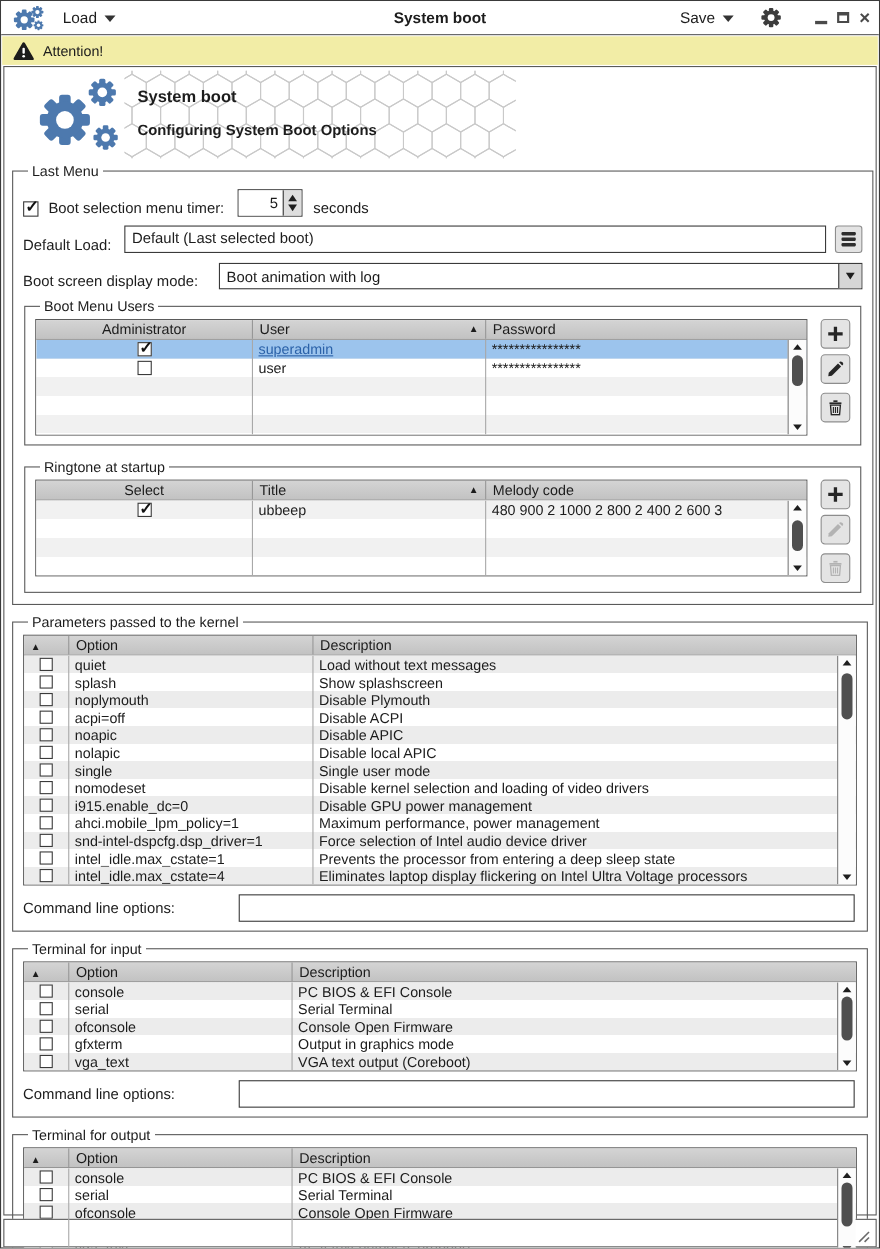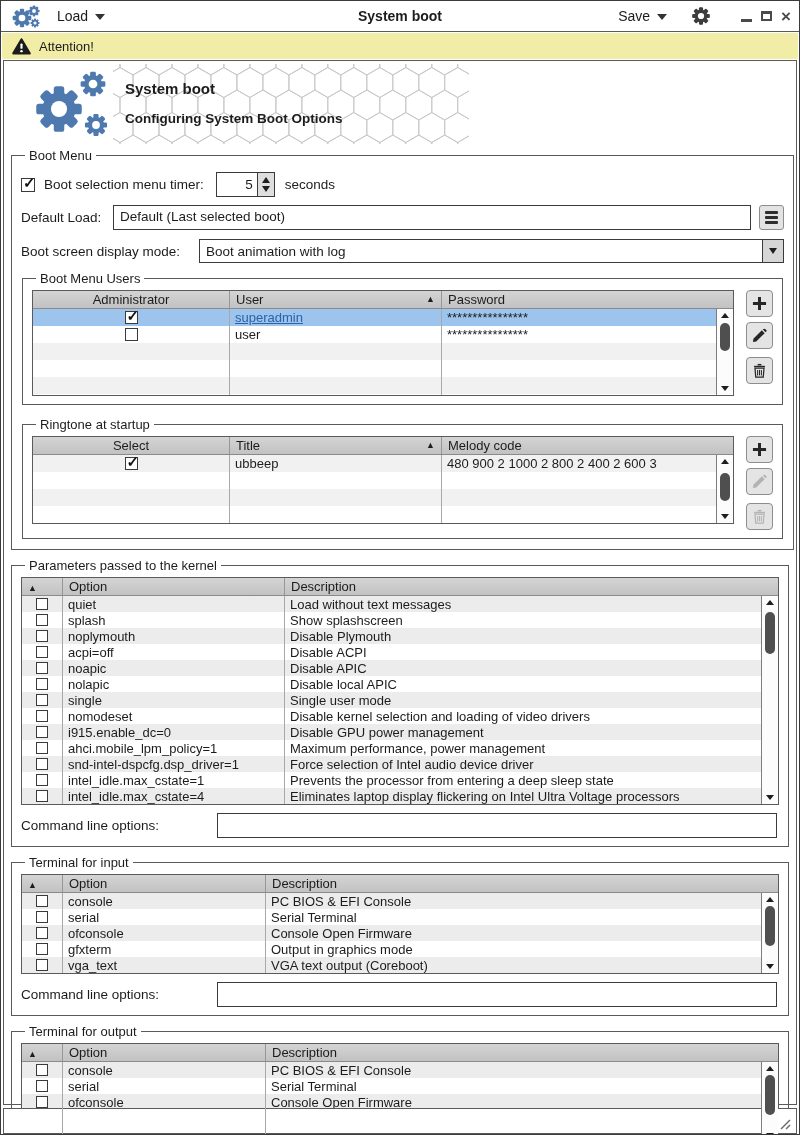--- a/index.html
+++ b/index.html
@@ -34,21 +34,21 @@
   .hexwrap{position:absolute;left:108px;top:0;width:356px;height:80px;overflow:hidden}
   .logo{position:absolute;left:22px;top:2px;color:var(--accent-blue)}
   .hd-titles{position:absolute;left:120px;top:16px;z-index:2}
   .hd-title{font-weight:bold;font-size:15px;margin-bottom:14px}
   .hd-sub{font-weight:bold;font-size:13.5px}
 
   fieldset{border:1px solid var(--bd);margin:0 7px 8px 7px;padding:4px 9px 8px 9px}
   legend{font-size:13px;padding:0 4px;margin-left:4px}
   fieldset fieldset{margin:8px 1px 2px 1px}
 
-  .row{display:flex;align-items:center;margin-top:5px;font-size:13.5px}
+  .row{display:flex;align-items:flex-end;margin-top:5px;font-size:13.5px}
   label{font-size:13.5px}
 
   .checkbox{width:14px;height:14px;border:1.5px solid #3a3a3a;background:#fff;position:relative;flex:0 0 auto}
   .checkbox.checked:after{content:"\2713";position:absolute;left:1px;top:-5px;font-size:15px;font-weight:bold;color:#111}
 
   .spinner{display:flex;height:25px;border:1.5px solid #3a3a3a;margin:0 10px 0 12px}
   .spin-val{width:40px;background:#fff;font-size:13.5px;text-align:right;padding:4px 4px 0 0}
   .spin-btns{width:17px;background:#dedede;border-left:1.5px solid #3a3a3a;display:flex;flex-direction:column;align-items:center;justify-content:center;gap:3px}
   .tri-up{width:0;height:0;border-left:4.5px solid transparent;border-right:4.5px solid transparent;border-bottom:6px solid #1e1e1e}
   .tri-dn{width:0;height:0;border-left:4.5px solid transparent;border-right:4.5px solid transparent;border-top:6px solid #1e1e1e}
@@ -262,21 +262,21 @@
         <use href="#gear" transform="translate(66,18) scale(0.95)"></use>
         <use href="#gear" transform="translate(69,59) scale(0.85)"></use>
       </svg>
       <div class="hd-titles">
         <div class="hd-title">System boot</div>
         <div class="hd-sub">Configuring System Boot Options</div>
       </div>
     </div>
 
     <fieldset>
-      <legend>Boot Menu</legend>
+      <legend>Last Menu</legend>
 
       <div class="row">
         <div class="checkbox checked"></div>
         <label style="margin-left:9px">Boot selection menu timer:</label>
         <div class="spinner">
           <div class="spin-val">5</div>
           <div class="spin-btns">
             <span class="tri-up"></span>
               <span class="tri-dn"></span>
           </div>

